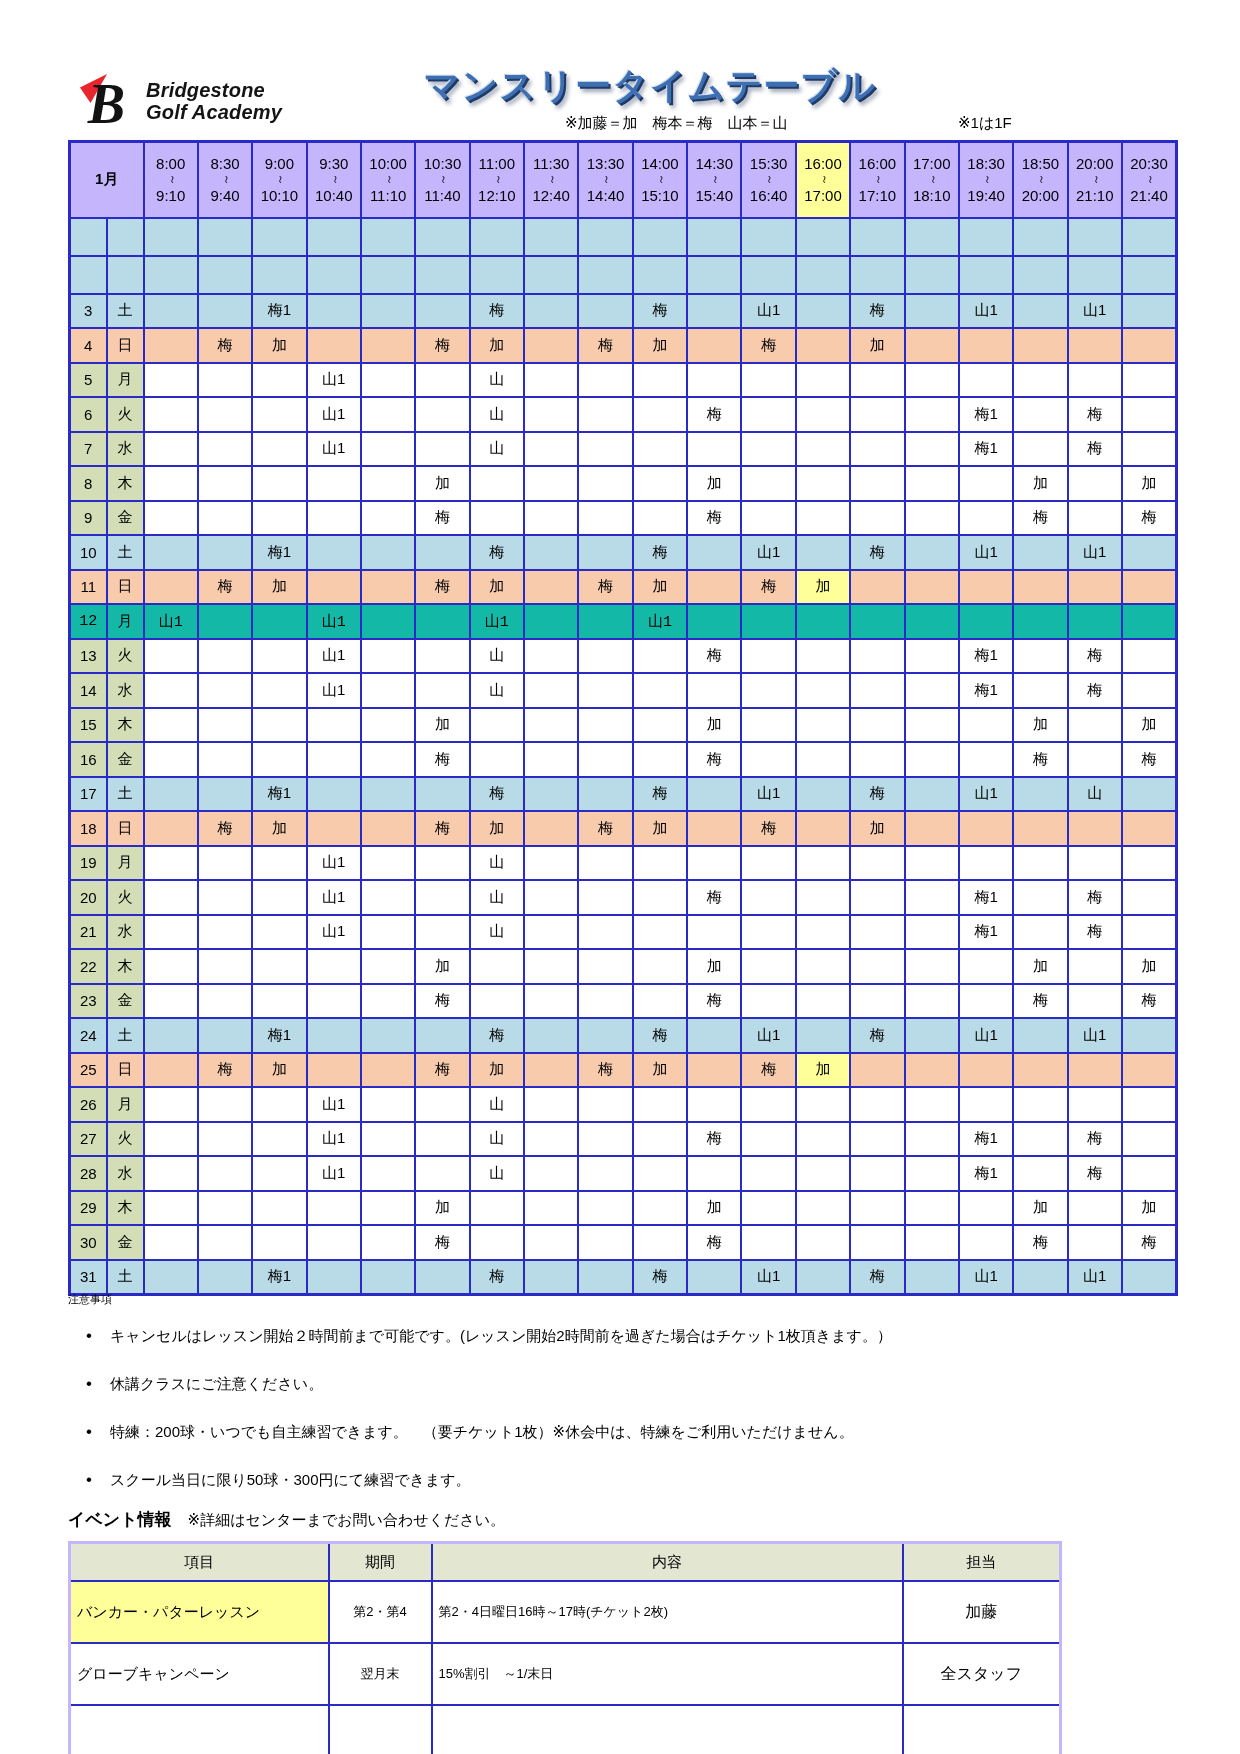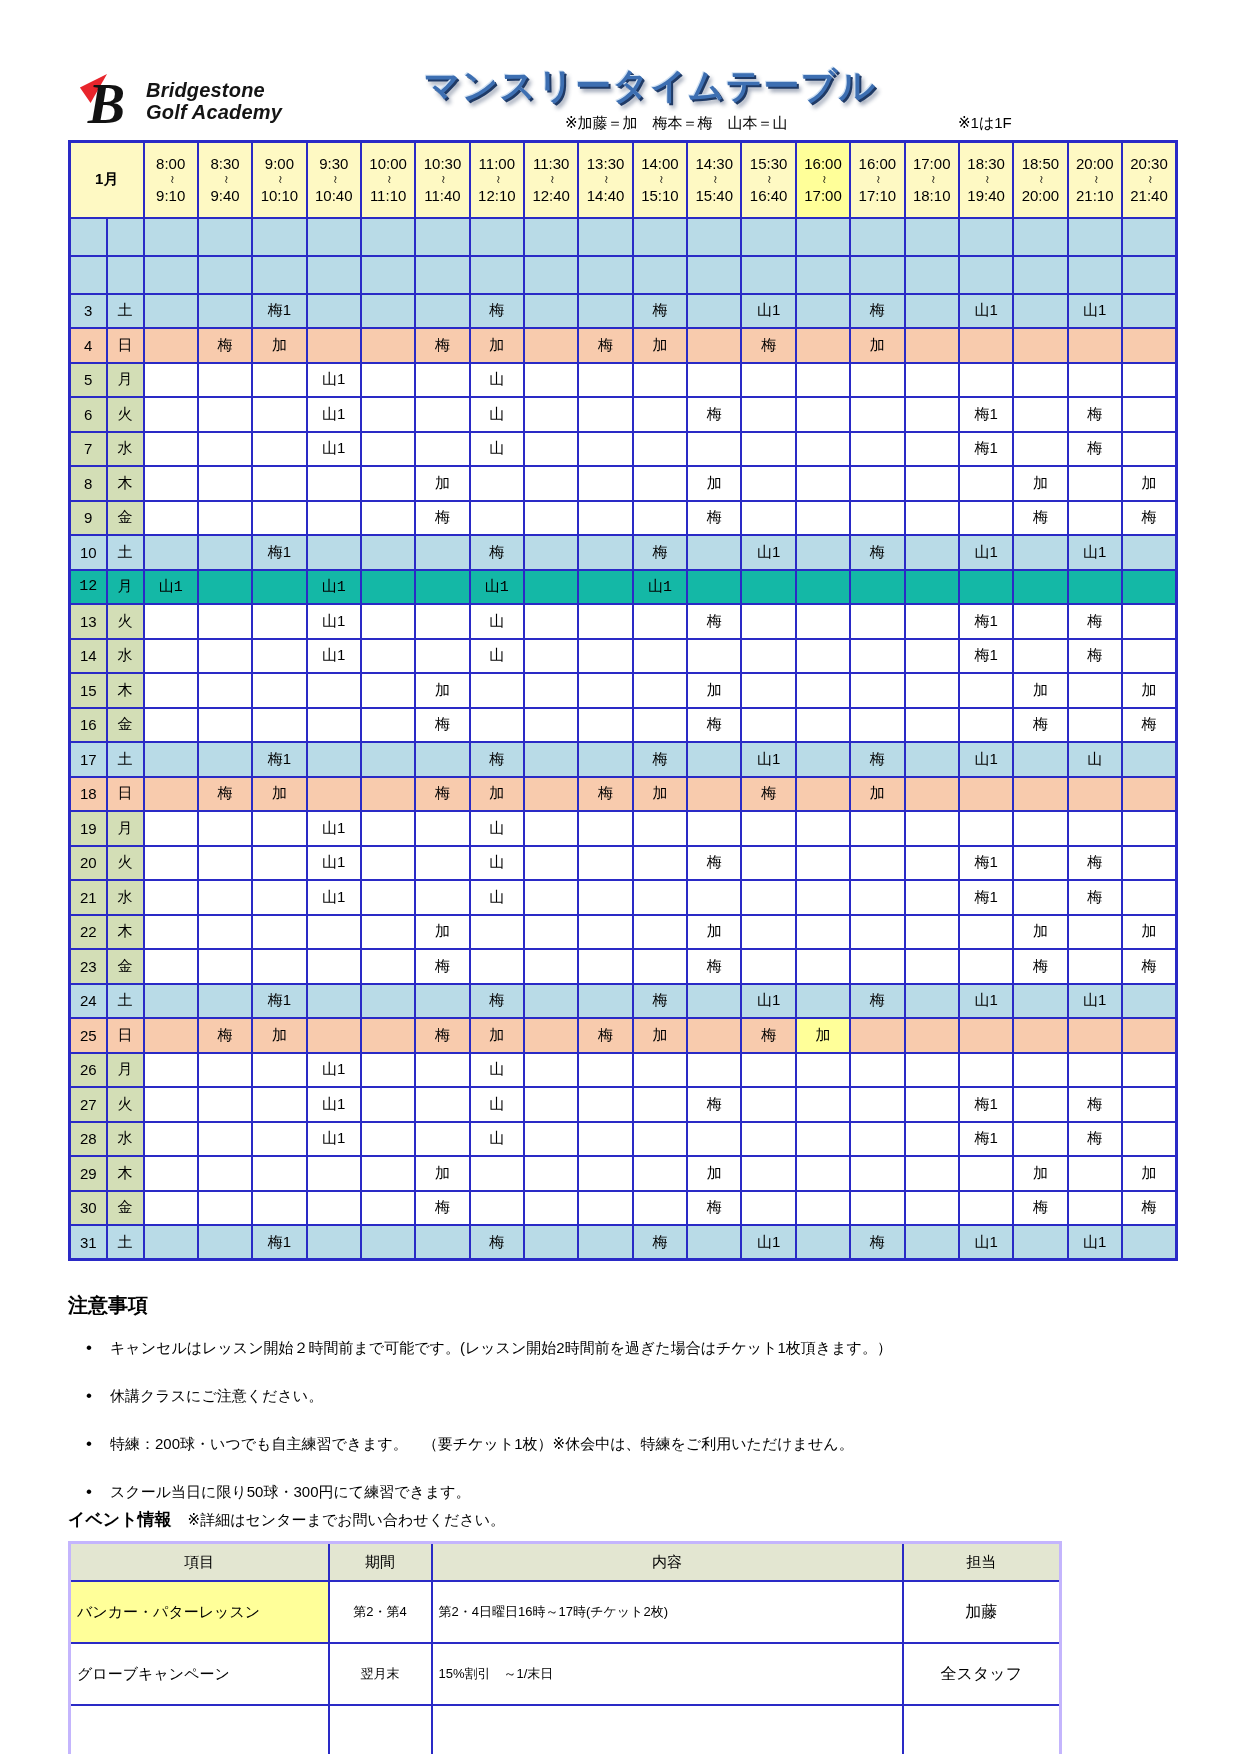--- a/index.html
+++ b/index.html
@@ -27,40 +27,40 @@
   table.tt{
     position:absolute;left:68px;top:140px;width:1110px;
     border-collapse:collapse;table-layout:fixed;
     border:3px solid #2a2ac6;
   }
   table.tt td{
     border:2px solid #2a2ac6;text-align:center;vertical-align:middle;
     padding:0;font-size:15px;overflow:hidden;white-space:nowrap;background:#fff;
   }
   tr.head-row{height:76px;}
-  tr.head-row td{background:#fef9c3;}
+  tr.head-row td{background:#c4b5fd;}
   td.month{font-size:28px;font-weight:bold;}
   td.timehead{font-size:12px;line-height:1.15;}
   td.timehead span{display:block;}
   td.timehead .wave{height:15px;transform:rotate(90deg);font-size:12px;}
   tr.empty-row{height:38px;}
   tr.empty-row td{background:#b9dbe7;}
   tr.day-row{height:34.5px;}
   tr.sat td{background:#b9dbe7;}
   tr.sun td{background:#f8cbad;}
   tr.holiday td{background:#14b8a6;font-family:Liberation Mono, monospace;}
   tr.weekday td{background:#ffffff;}
   tr.weekday td.daycell{background:#d3deb6;}
   table.tt td.cell-yellow{background:#ffff99;}
   td.day-num{font-size:18px;}
   td.dow{font-size:16px;}
 
   
   .notes{position:absolute;left:68px;top:1292px;width:1110px;}
-  .notes-heading{font-size:20px;font-weight:bold;}
+  .notes-heading{font-size:11px;font-weight:normal;}
   .notes ul{margin:20px 0 0 0;padding:0;}
   .notes li{list-style:none;position:relative;padding-left:42px;margin-bottom:29px;font-size:15px;}
   .notes li::before{content:"\2022";position:absolute;left:18px;top:-1px;font-size:17px;}
 
   
   .events{position:absolute;left:68px;top:1508px;width:1110px;}
   .events-heading{font-size:17px;font-weight:bold;display:inline-block;}
   .events-note{font-size:15px;margin-left:16px;}
   table.ev{width:991px;border-collapse:collapse;table-layout:fixed;border:3px solid #c4b5fd;margin-top:10px;}
   table.ev td{border:2px solid #2a2ac6;height:36px;vertical-align:middle;padding:12px 6px;background:#fff;overflow:hidden;white-space:nowrap;}
@@ -421,20 +421,43 @@
           <td></td>
           <td>山1</td>
           <td></td>
           <td>梅</td>
           <td></td>
           <td>山1</td>
           <td></td>
           <td>山1</td>
           <td></td>
         </tr>
+        <tr class="day-row sun">
+          <td class="day-num">11</td>
+          <td class="dow">日</td>
+          <td></td>
+          <td>梅</td>
+          <td>加</td>
+          <td></td>
+          <td></td>
+          <td>梅</td>
+          <td>加</td>
+          <td></td>
+          <td>梅</td>
+          <td>加</td>
+          <td></td>
+          <td>梅</td>
+          <td class="cell-yellow">加</td>
+          <td></td>
+          <td></td>
+          <td></td>
+          <td></td>
+          <td></td>
+          <td></td>
+        </tr>
         <tr class="day-row holiday">
           <td class="day-num">12</td>
           <td class="dow">月</td>
           <td>山1</td>
           <td></td>
           <td></td>
           <td>山1</td>
           <td></td>
           <td></td>
           <td>山1</td>

